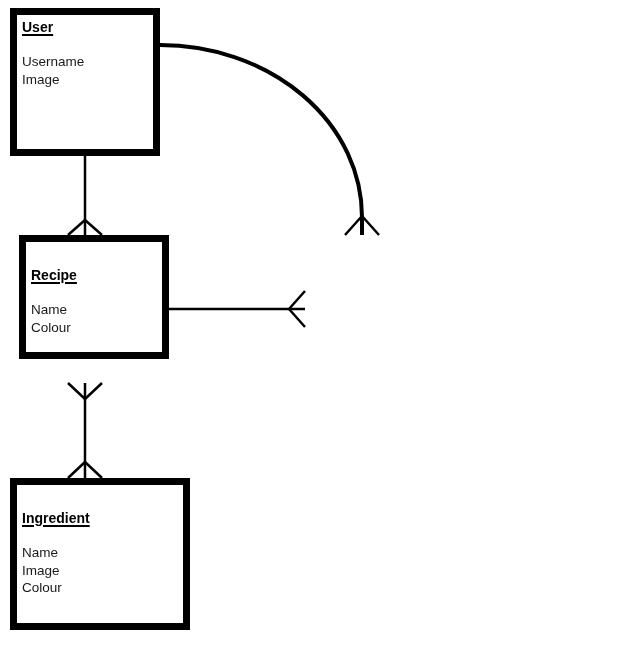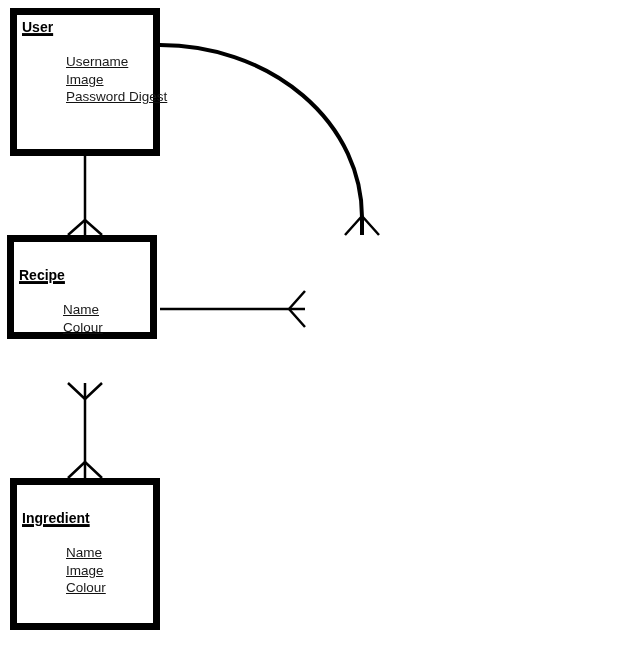--- a/index.html
+++ b/index.html
@@ -24,21 +24,20 @@
   }
   .entity {
     position: absolute;
     box-sizing: border-box;
     border: 7px solid #000000;
     background: #ffffff;
     color: #111111;
   }
   .entity-inner {
     padding: 4px 15px 0 5px;
-    text-decoration: underline;
   }
   .entity.pad-lg .entity-inner {
     padding-top: 25px;
   }
   .entity.pad-comment .entity-inner {
     padding-left: 7px;
   }
   .entity-title {
     font-size: 14px;
     line-height: 17px;
@@ -49,27 +48,26 @@
     color: #000000;
   }
   .entity-attrs {
     margin-top: 17px;
   }
   .entity-attrs div {
     font-size: 13.5px;
     line-height: 17.5px;
     color: #1a1a1a;
     white-space: nowrap;
-    margin-left: 44px;
   }
   
   #entity-user       { left: 10px;  top: 8px;   width: 150px; height: 148px; }
-  #entity-recipe     { left: 7px;  top: 235px; width: 150px; height: 104px; }
+  #entity-recipe     { left: 19px;  top: 235px; width: 150px; height: 124px; }
   #entity-comment    { left: 305px; top: 235px; width: 150px; height: 148px; }
-  #entity-ingredient { left: 10px;  top: 478px; width: 150px; height: 152px; }
+  #entity-ingredient { left: 10px;  top: 478px; width: 180px; height: 152px; }
 </style>
 </head>
 <body>
 
 <div class="canvas">
 
   <svg class="connectors" viewBox="0 0 642 661" xmlns="http://www.w3.org/2000/svg">
 
     <g stroke="#000000" stroke-width="2.5" fill="none">
       <path d="M85 156 L85 235"></path>
@@ -92,21 +90,20 @@
       <path stroke-width="2.5" d="M362 216 L345 235 M362 216 L379 235"></path>
     </g>
   </svg>
 
   <div class="entity" id="entity-user">
     <div class="entity-inner">
       <div class="entity-title">User</div>
       <div class="entity-attrs">
         <div>Username</div>
         <div>Image</div>
-        <div>Password Digest</div>
       </div>
     </div>
   </div>
 
   <div class="entity pad-lg" id="entity-recipe">
     <div class="entity-inner">
       <div class="entity-title">Recipe</div>
       <div class="entity-attrs">
         <div>Name</div>
         <div>Colour</div>

